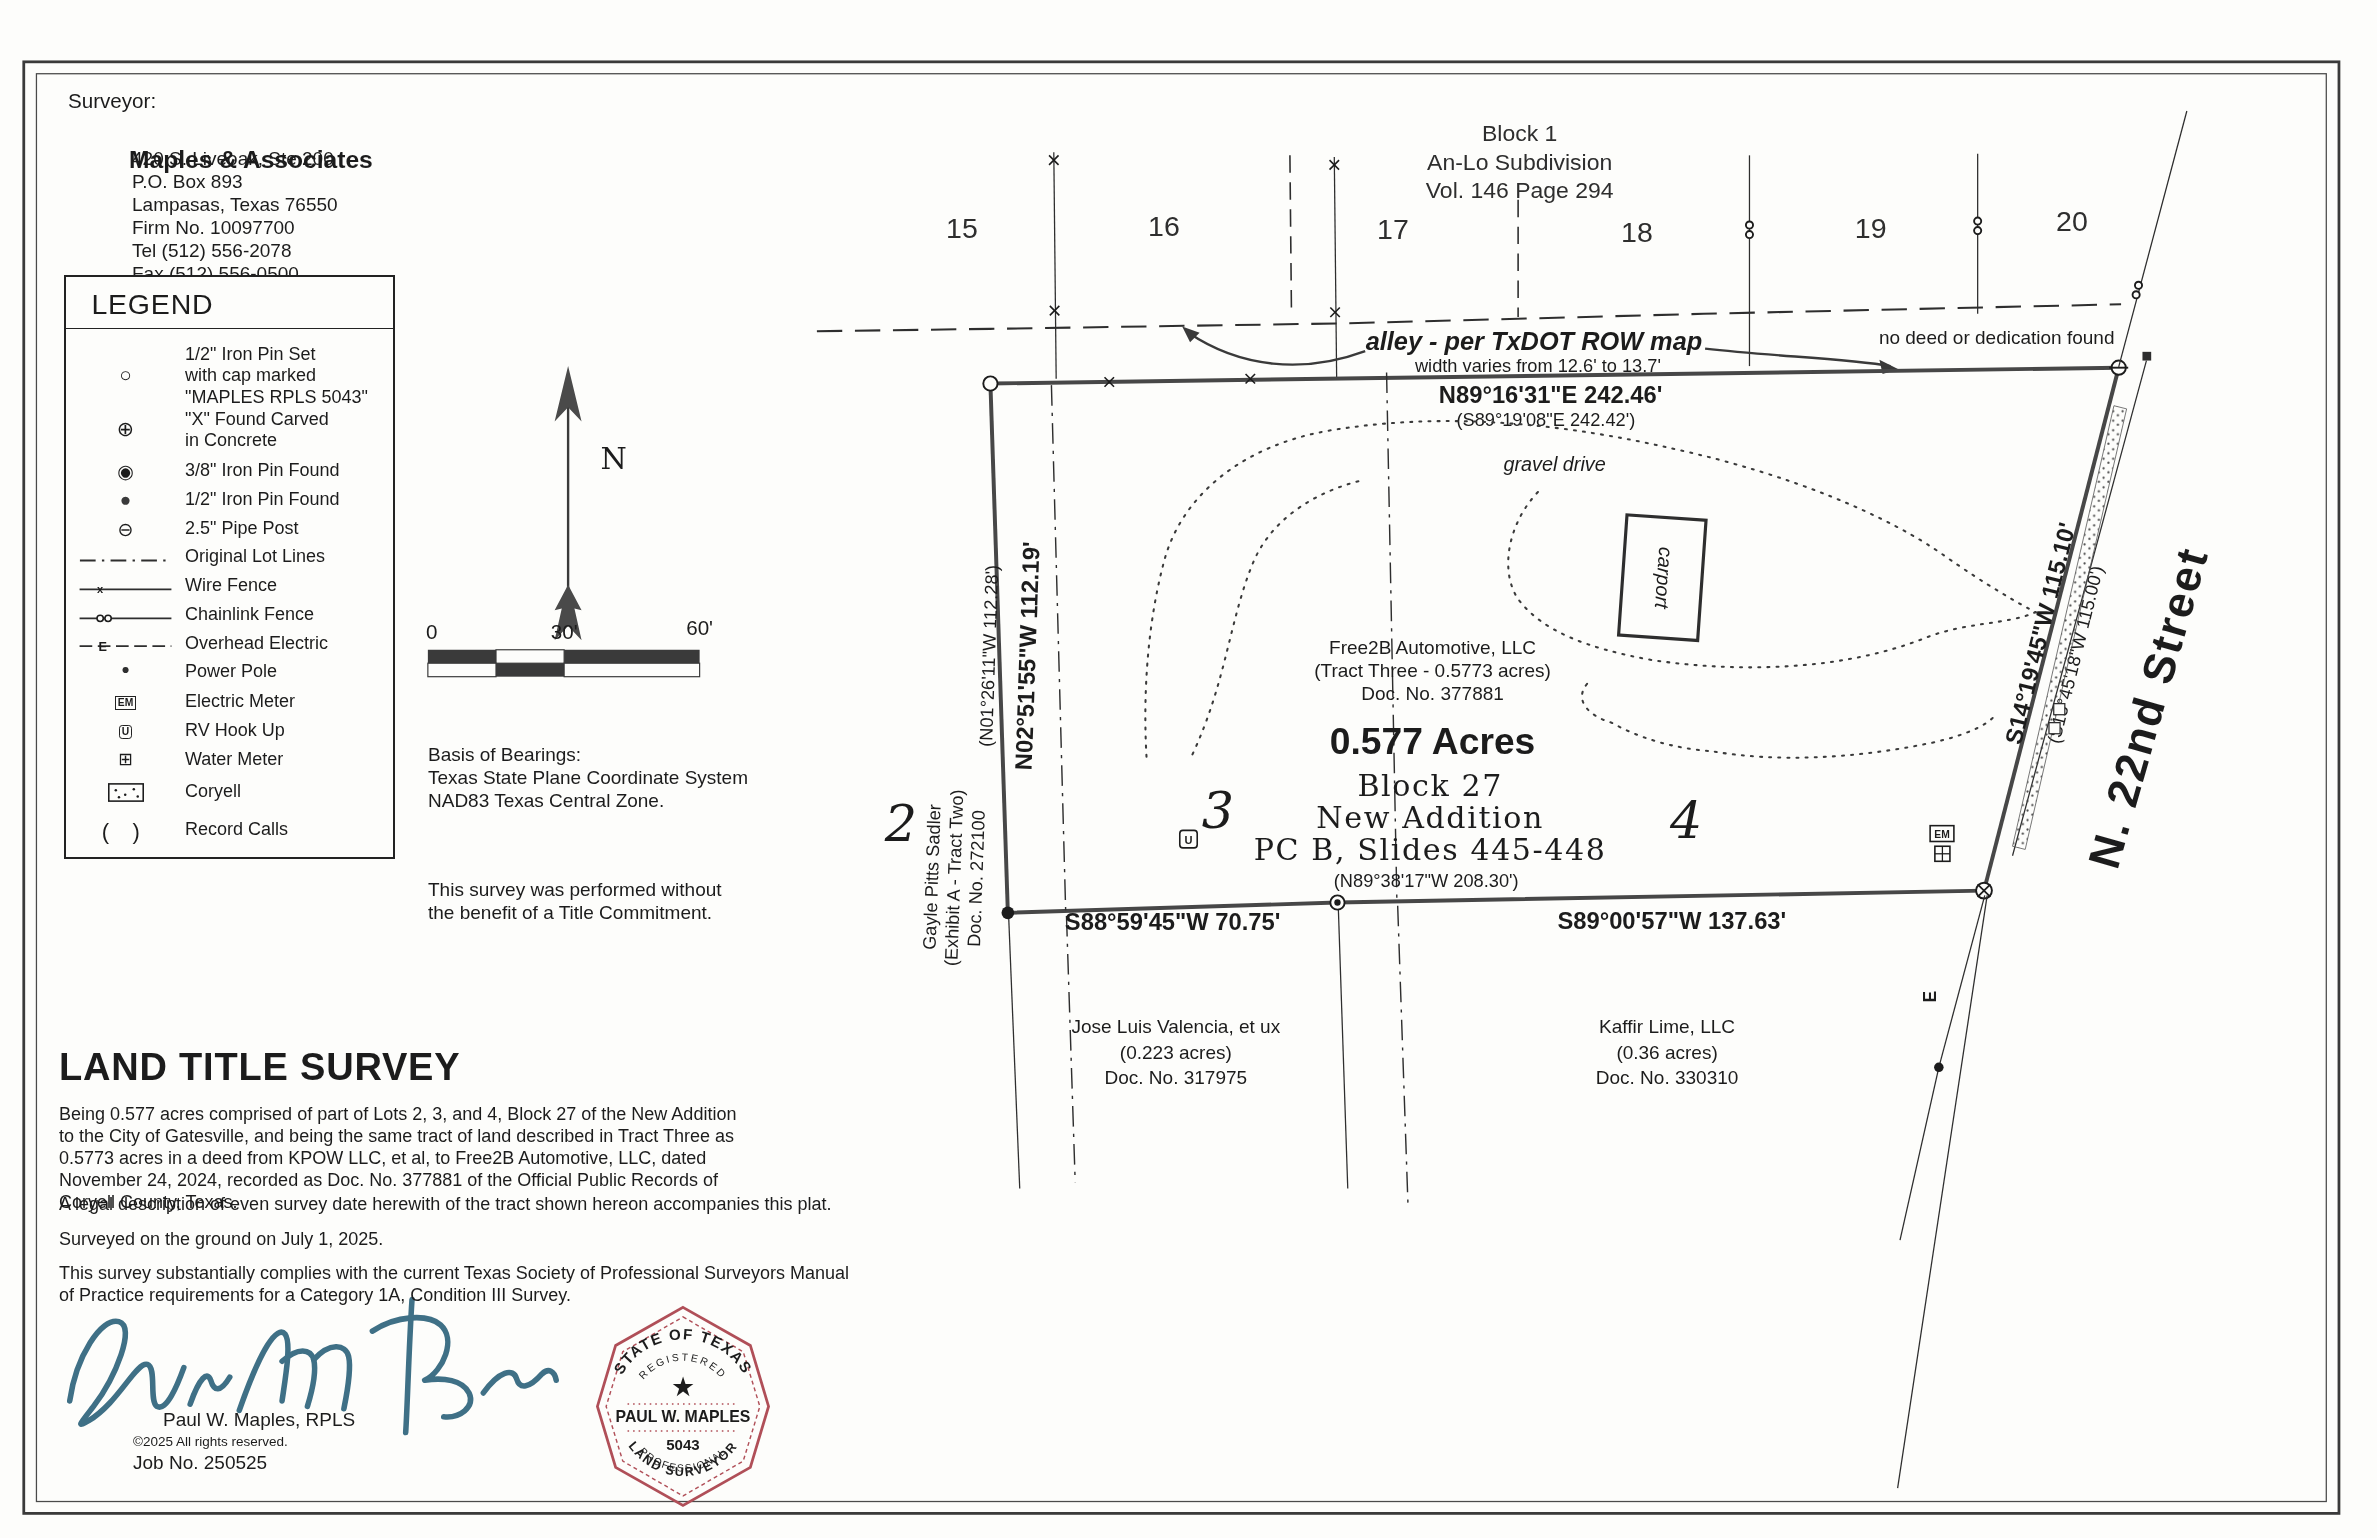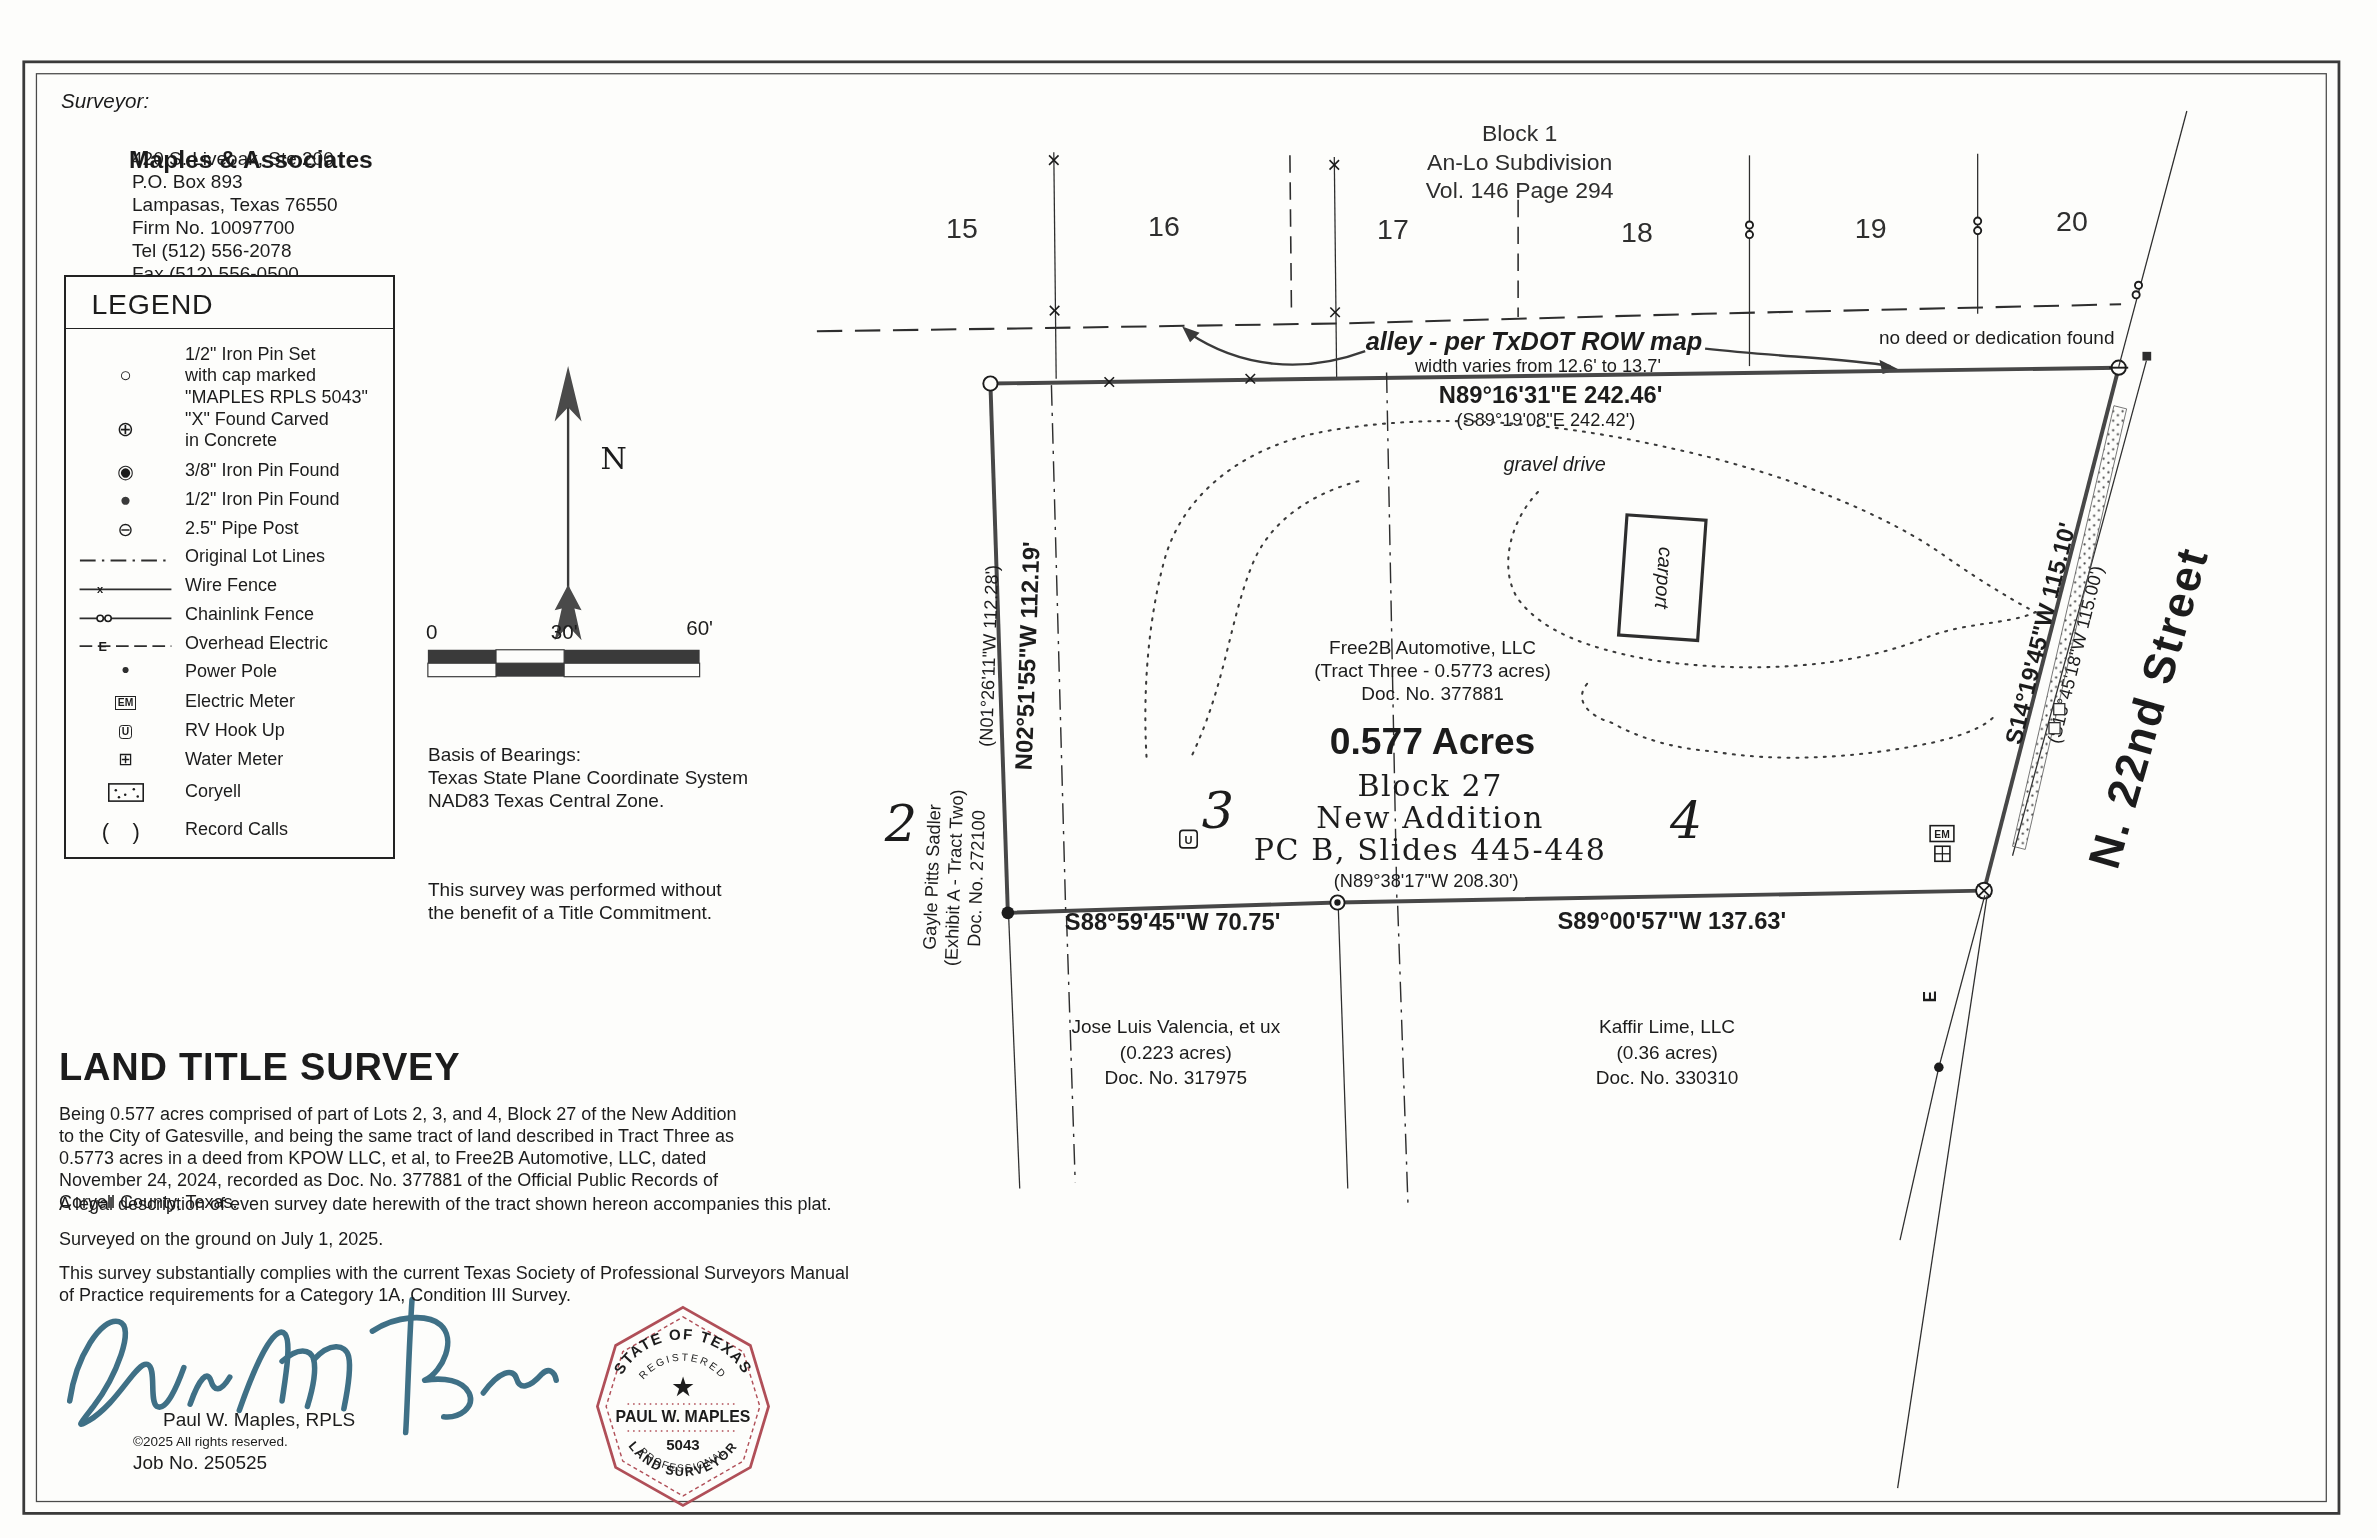--- a/index.html
+++ b/index.html
@@ -305,21 +305,21 @@
     <text x="862" y="1830" text-anchor="middle" font-size="19" font-weight="bold" fill="#b04f58">5043</text>
     <text font-size="13" fill="#b04f58" letter-spacing="2">
       <textPath href="#arcProf" startOffset="50%" text-anchor="middle">PROFESSIONAL</textPath>
     </text>
     <text font-size="16" font-weight="bold" fill="#b04f58" letter-spacing="2">
       <textPath href="#arcSurv" startOffset="50%" text-anchor="middle">LAND SURVEYOR</textPath>
     </text>
   </g>
 </svg>
 
-<div class="abs surv-label" style="left:61px;top:89px;font-style:italic;">Surveyor:</div>
+<div class="abs surv-label" style="left:68px;top:89px;">Surveyor:</div>
 <div class="abs surv-name" style="left:129px;top:116px;margin-top:30px;">Maples &amp; Associates</div>
 <div class="abs surv-lines pre" style="left:132px;top:147px;">420 S. Liveoak, Ste 200
 P.O. Box 893
 Lampasas, Texas 76550
 Firm No. 10097700
 Tel  (512)  556-2078
 Fax  (512)  556-0500</div>
 
 <div class="abs" id="legend">
   <div class="legend-title">LEGEND</div>

